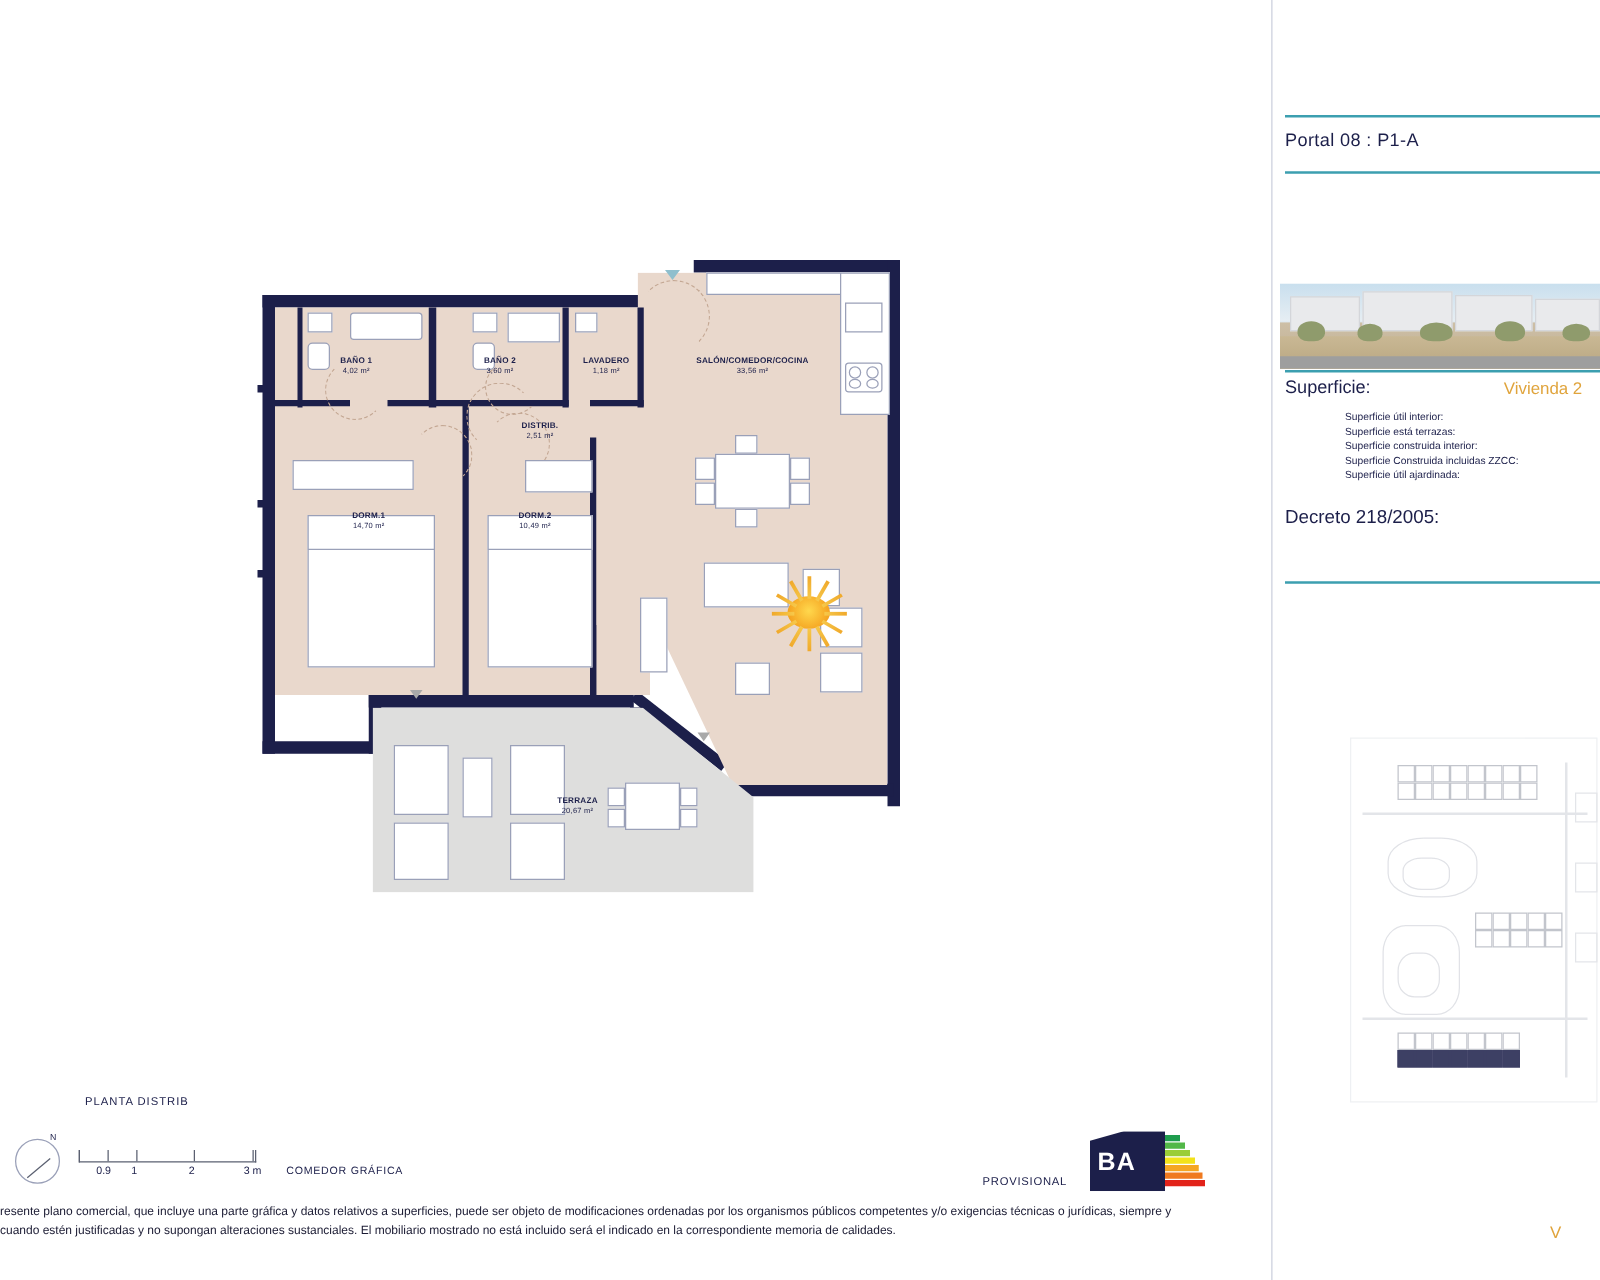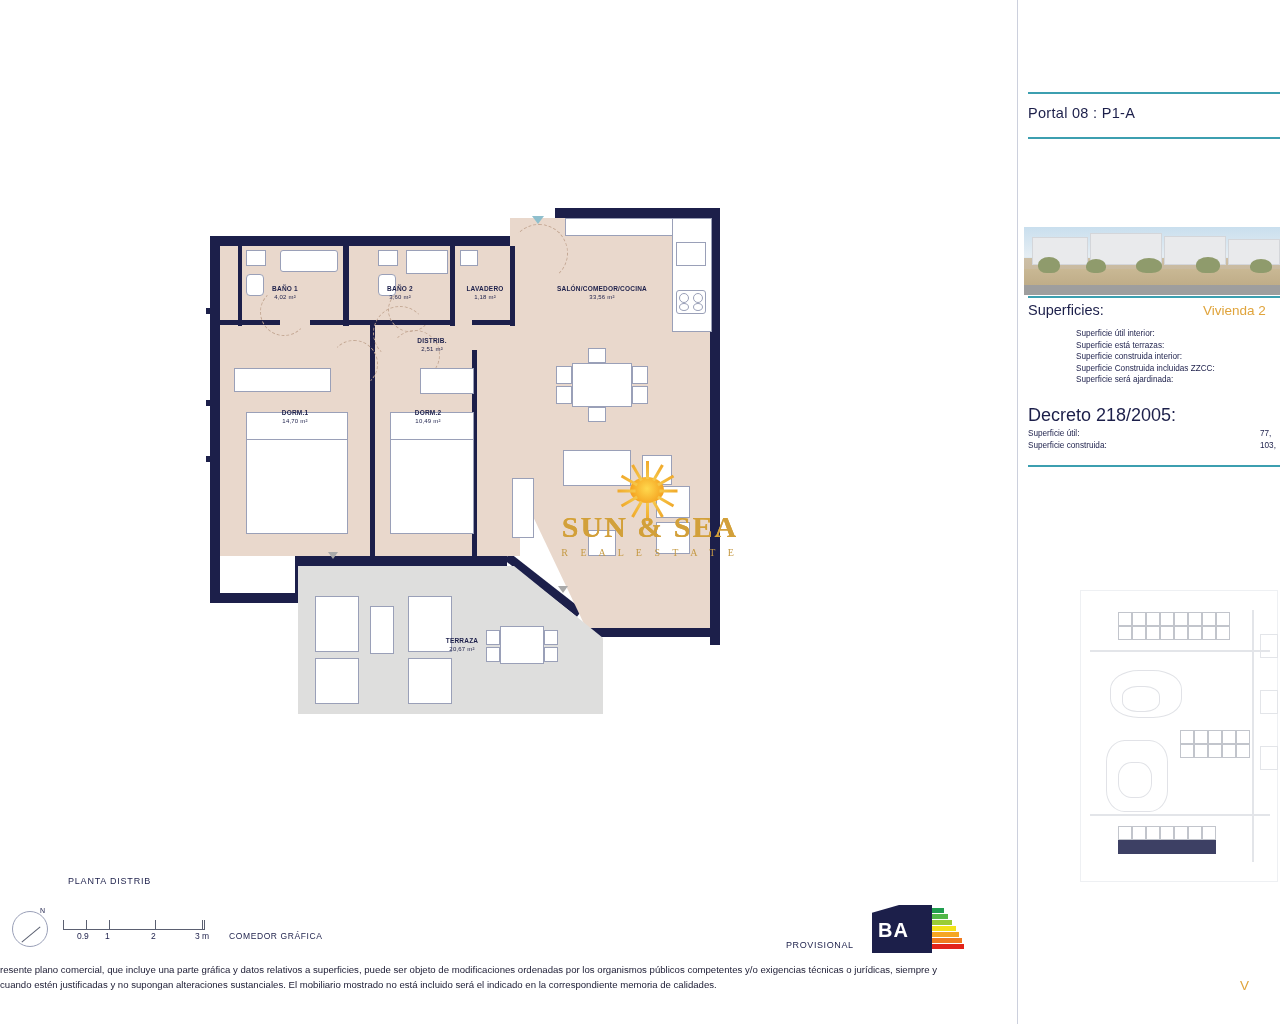--- a/index.html
+++ b/index.html
@@ -213,21 +213,21 @@
     color: #1c1f4a;
     line-height: 11.6px;
   }
   .sup-row { position: relative; height: 11.6px; white-space: nowrap; }
   .sup-row .val { position: absolute; left: 232px; }
 
   .decreto-head {
     position: absolute;
     left: 1028px;
     top: 405px;
-    font-size: 18px;
+    font-size: 15px;
     color: #1c1f4a;
   }
   .decreto-list {
     position: absolute;
     left: 1028px;
     top: 428px;
     width: 252px;
     font-size: 8.2px;
     color: #1c1f4a;
     line-height: 11.6px;
@@ -526,24 +526,20 @@
       <div class="ray" style="transform:rotate(90deg);"></div>
       <div class="ray" style="transform:rotate(120deg);"></div>
       <div class="ray" style="transform:rotate(150deg);"></div>
       <div class="ray" style="transform:rotate(180deg);"></div>
       <div class="ray" style="transform:rotate(210deg);"></div>
       <div class="ray" style="transform:rotate(240deg);"></div>
       <div class="ray" style="transform:rotate(270deg);"></div>
       <div class="ray" style="transform:rotate(300deg);"></div>
       <div class="ray" style="transform:rotate(330deg);"></div>
     </div>
-    <div class="wm-text">
-      <div class="wm-main">SUN &amp; SEA</div>
-      <div class="wm-sub">R E A L   E S T A T E</div>
-    </div>
   </div>
 
   <div class="right"></div>
 
   <div class="rule" style="left:1028px; top:92px; width:252px;"></div>
   <div class="portal-title">Portal 08 : P1-A</div>
   <div class="rule" style="left:1028px; top:137px; width:252px;"></div>
 
   <div class="photo">
     <div class="sky"></div>
@@ -555,57 +551,47 @@
     <div class="veg" style="left:14px; top:30px; width:22px; height:16px;"></div>
     <div class="veg" style="left:62px; top:32px; width:20px; height:14px;"></div>
     <div class="veg" style="left:112px; top:31px; width:26px; height:15px;"></div>
     <div class="veg" style="left:172px; top:30px; width:24px; height:16px;"></div>
     <div class="veg" style="left:226px; top:32px; width:22px; height:14px;"></div>
     <div class="road"></div>
   </div>
 
   <div class="rule" style="left:1028px; top:296px; width:252px;"></div>
 
-  <div class="sup-head">Superficies:</div>
+  <div class="sup-head">Superficie:</div>
   <div class="viv-head">Vivienda 2</div>
 
   <div class="sup-list">
     <div class="sup-row">
       <span>Superficie útil interior:</span>
       <span class="val">70,</span>
     </div>
     <div class="sup-row">
       <span>Superficie está terrazas:</span>
       <span class="val">20,</span>
     </div>
     <div class="sup-row">
       <span>Superficie construida interior:</span>
       <span class="val">82,</span>
     </div>
     <div class="sup-row">
       <span>Superficie Construida incluidas ZZCC:</span>
       <span class="val">93,</span>
     </div>
     <div class="sup-row">
-      <span>Superficie será ajardinada:</span>
+      <span>Superficie útil ajardinada:</span>
       <span class="val"></span>
     </div>
   </div>
 
   <div class="decreto-head">Decreto 218/2005:</div>
-  <div class="decreto-list">
-    <div class="sup-row">
-      <span>Superficie útil:</span>
-      <span class="val">77,</span>
-    </div>
-    <div class="sup-row">
-      <span>Superficie construida:</span>
-      <span class="val">103,</span>
-    </div>
-  </div>
 
   <div class="rule" style="left:1028px; top:465px; width:252px;"></div>
 
   <div class="siteplan">
     <div class="sp-line" style="left:0px; top:0px; width:196px; height:290px; border-color:#eceef1;"></div>
     <div class="sp-grid" style="left:38px; top:22px; grid-template-columns:repeat(8, 14px); grid-template-rows:14px 14px;">
       <div class="sp-cell"></div>
         <div class="sp-cell"></div>
       <div class="sp-cell"></div>
         <div class="sp-cell"></div>

